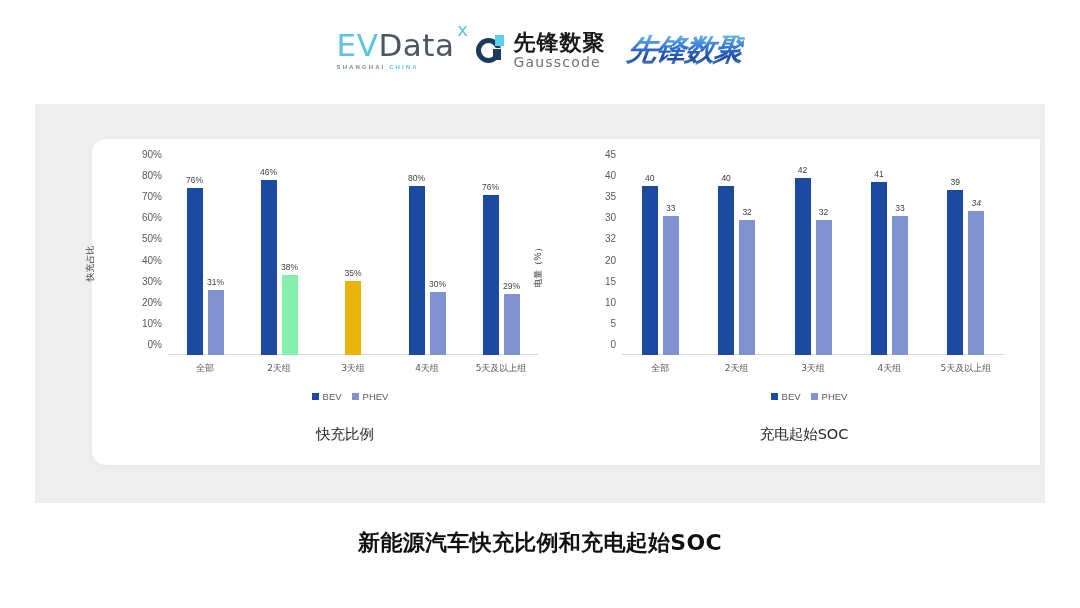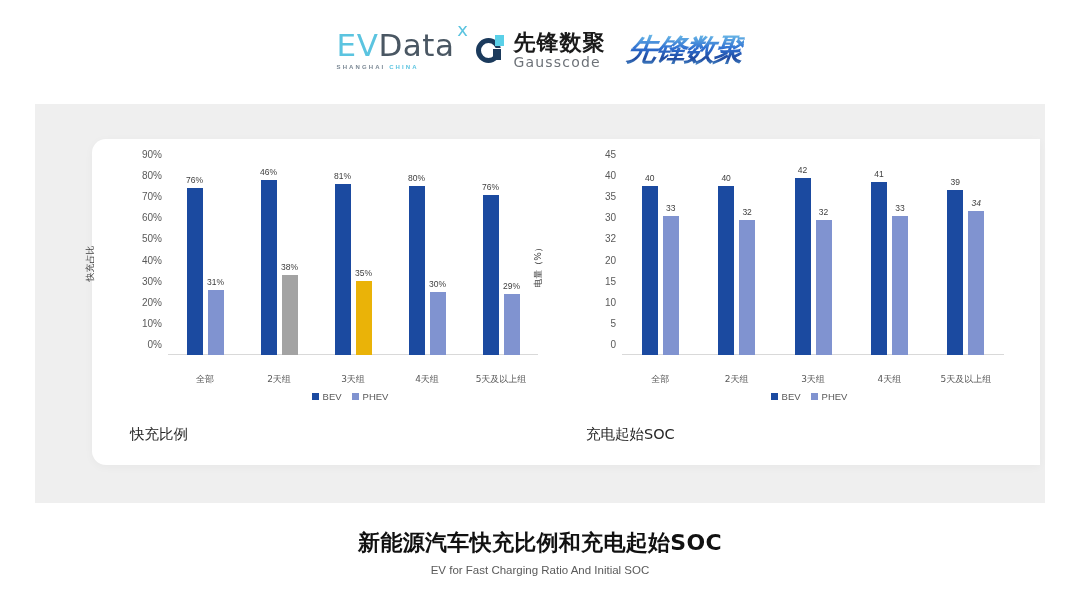--- a/index.html
+++ b/index.html
@@ -198,21 +198,21 @@
     transform: translateX(-50%);
     margin-bottom: 3px;
     font-size: 8.5px;
     color: #404040;
     white-space: nowrap;
     font-family: "Liberation Sans", sans-serif;
   }
   .xtick {
     position: absolute;
     top: 100%;
-    margin-top: 18px;
+    margin-top: 7px;
     left: 50%;
     transform: translateX(-50%);
     font-size: 9px;
     color: #595959;
     white-space: nowrap;
     font-family: "DejaVu Sans", sans-serif;
   }
 
   .legend {
     position: absolute;
@@ -232,20 +232,21 @@
   .legend-label {
     font-size: 9.5px;
     color: #595959;
     font-family: "Liberation Sans", sans-serif;
   }
 
   .chart-caption {
     position: absolute;
     left: 0; right: 0;
     top: 286px;
+    text-align: center;
     font-size: 14.5px;
     color: #262626;
     font-family: "DejaVu Sans", sans-serif;
   }
   #chart-left .chart-caption  { padding-left: 20px; }
   #chart-right .chart-caption { padding-left: 26px; }
 
   
   .footer {
     position: absolute;
@@ -325,29 +326,26 @@
             </div>
             <div class="bar phev" style="height: 34.4444%; background: rgb(128, 147, 208);">
               <span class="val">31%</span>
             </div>
             <div class="xtick">全部</div>
           </div>
           <div class="group">
             <div class="bar bev" style="height: 92.2222%; background: rgb(27, 74, 160);">
               <span class="val">46%</span>
             </div>
-            <div class="bar phev" style="height: 42.2222%; background: #a3a3a3;">
+            <div class="bar phev" style="height: 42.2222%; background: #86efac;">
               <span class="val">38%</span>
             </div>
             <div class="xtick">2天组</div>
           </div>
           <div class="group">
-            <div class="bar bev" style="height: 90%; background: rgb(27, 74, 160);">
-              <span class="val">81%</span>
-            </div>
             <div class="bar phev" style="height: 38.8889%; background: #eab308;">
               <span class="val">35%</span>
             </div>
             <div class="xtick">3天组</div>
           </div>
           <div class="group">
             <div class="bar bev" style="height: 88.8889%; background: rgb(27, 74, 160);">
               <span class="val">80%</span>
             </div>
             <div class="bar phev" style="height: 33.3333%; background: rgb(128, 147, 208);">
@@ -454,14 +452,13 @@
           <span class="legend-label">PHEV</span>
         </div>
       </div>
     <div class="chart-caption">充电起始SOC</div>
   </div>
 
 </div>
 
 <div class="footer">
   <div class="footer-title">新能源汽车快充比例和充电起始SOC</div>
-  <div class="footer-sub">EV for Fast Charging Ratio And Initial SOC</div>
 </div>
 
 </body></html>

